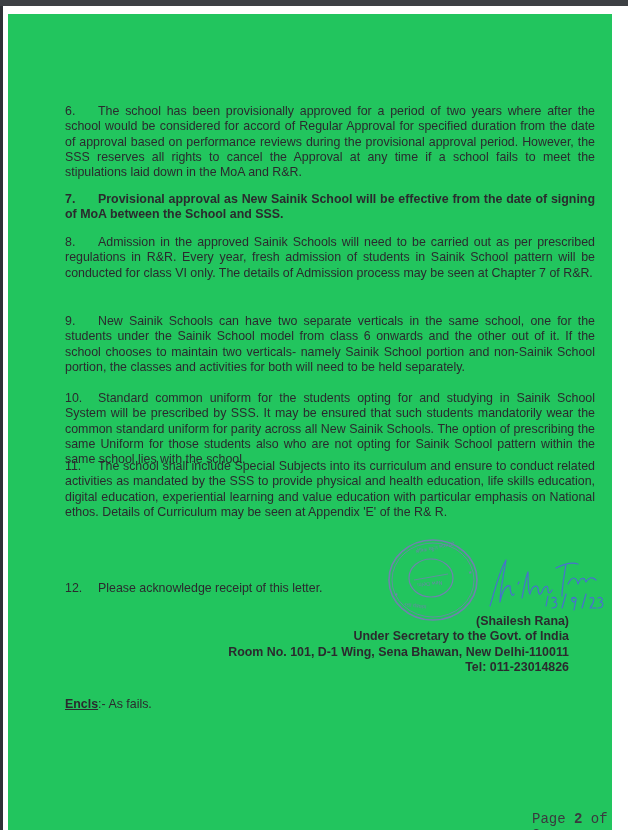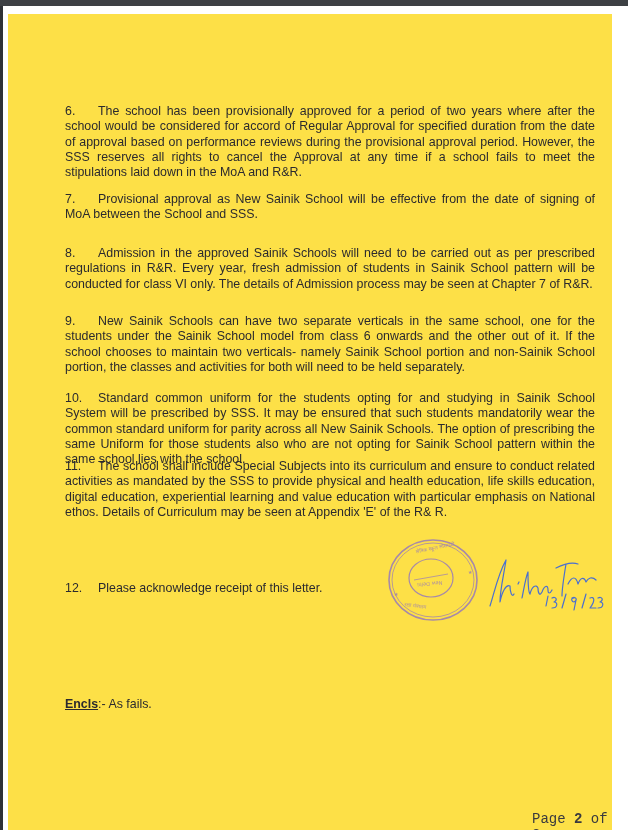--- a/index.html
+++ b/index.html
@@ -19,21 +19,21 @@
   .leftbar {
     position: absolute;
     left: 0; top: 6px;
     width: 3px; height: 824px;
     background: #2f3236;
   }
   .page {
     position: absolute;
     left: 8px; top: 14px;
     width: 604px; height: 816px;
-    background: #fde047;
+    background: #22c55e;
   }
   .body-text {
     position: absolute;
     left: 57px;
     width: 530px;
     font-family: "Liberation Sans", sans-serif;
     font-size: 12.4px;
     line-height: 15.3px;
     color: #2b2a2e;
     text-align: justify;
@@ -42,22 +42,22 @@
     position: absolute;
     left: 0;
     width: 530px;
     margin: 0;
   }
   .para .num {
     display: inline-block;
     width: 33px;
   }
   #p6 { top: 0px; }
-  #p7 { top: 88px; }
-  #p8 { top: 142px; }
+  #p7 { top: 88px; font-weight: bold; }
+  #p8 { top: 131px; }
   #p9 { top: 210px; }
   #p10 { top: 287px; }
   #p11 { top: 355px; }
   #p12 { top: 429px; margin-top: 48px; }
 
   .sig-block {
     position: absolute;
     right: 43px;
     top: 600px;
     font-family: "Liberation Sans", sans-serif;
@@ -149,18 +149,24 @@
       <path d="M70 14 C 78 10, 86 8, 92 10 M80 10 C 78 22, 76 34, 76 42"></path>
       <path d="M82 30 C 86 22, 90 22, 92 30 C 94 24, 98 22, 100 28 C 102 24, 106 22, 110 26"></path>
       <path d="M60 52 L62 42 M66 44 C 70 42, 72 46, 68 48 C 72 48, 72 54, 66 54"></path>
       <path d="M76 54 L80 40"></path>
       <path d="M86 44 C 90 42, 92 46, 88 48 C 86 48, 84 44, 88 44 M90 46 L88 56"></path>
       <path d="M96 54 L100 40"></path>
       <path d="M104 44 C 108 42, 110 46, 104 54 L110 54 M112 44 C 116 42, 118 46, 114 48 C 118 48, 118 54, 112 54"></path>
     </g>
   </svg>
 
+  <div class="sig-block">
+    <div>(Shailesh Rana)</div>
+    <div>Under Secretary to the Govt. of India</div>
+    <div>Room No. 101, D-1 Wing, Sena Bhawan, New Delhi-110011</div>
+    <div>Tel: 011-23014826</div>
+  </div>
 
   <div class="encl"><span class="label">Encls</span><span>:- As fails.</span></div>
 
   <div class="page-number" style="left:524px; top:797px;"><span>Page </span><b>2</b><span> of </span><b>2</b></div>
 
 </div>
 
 </body></html>

